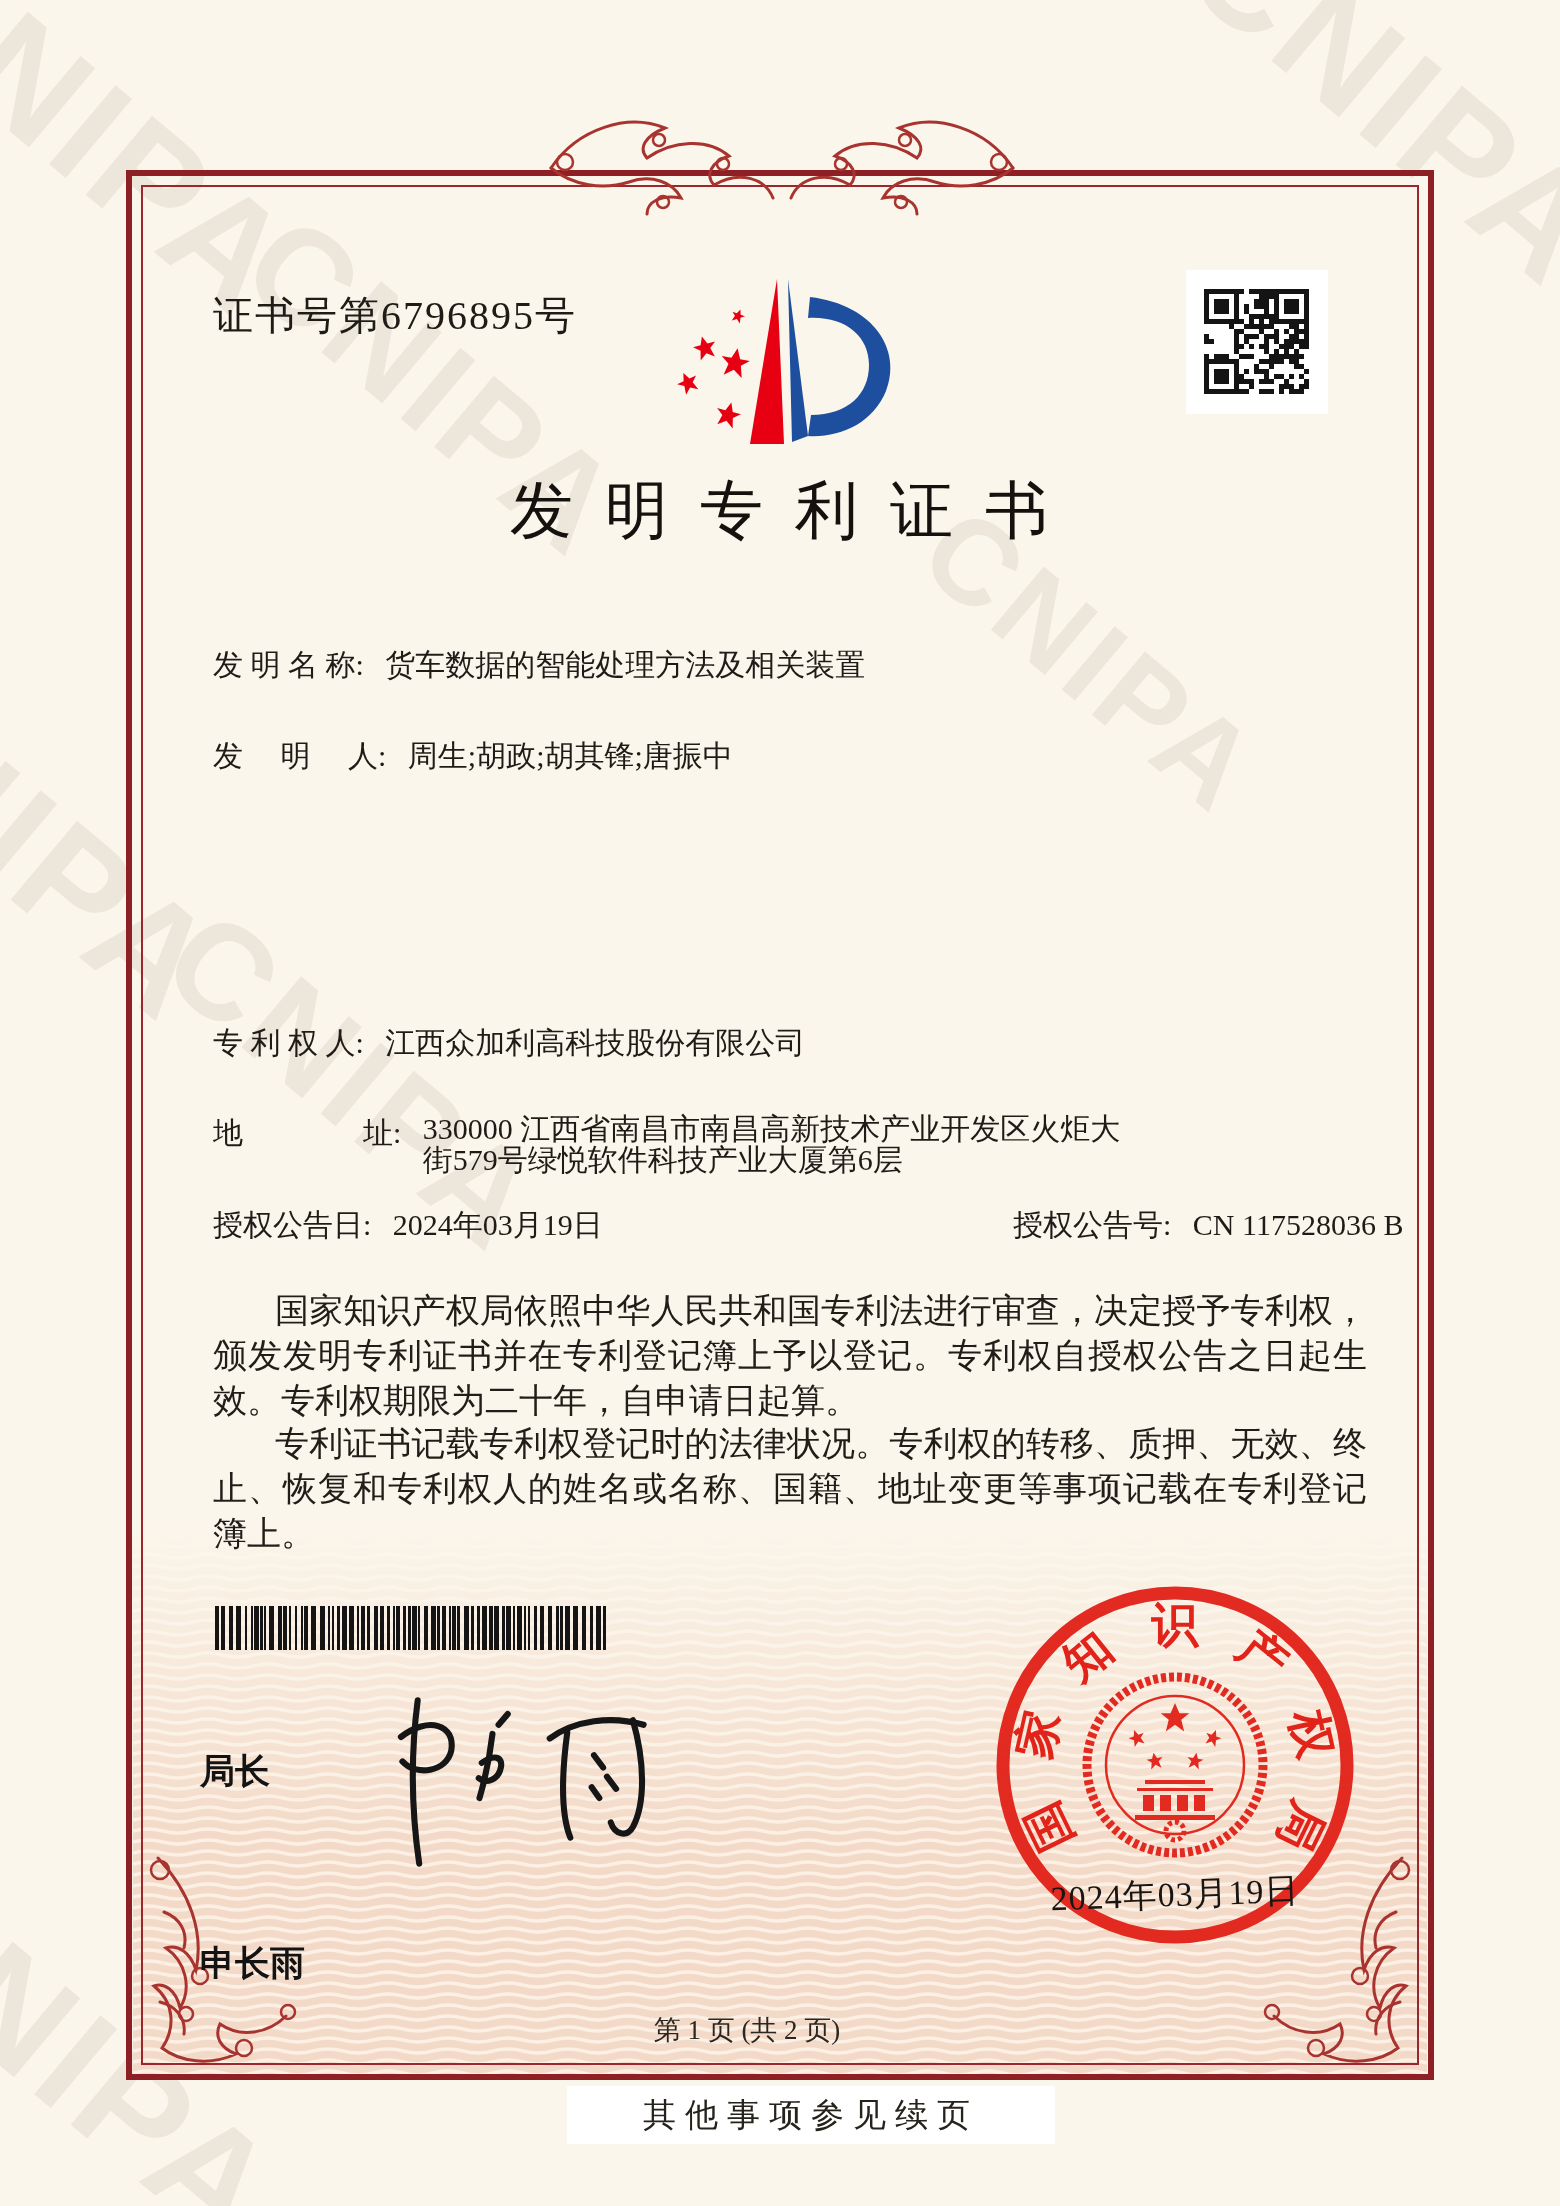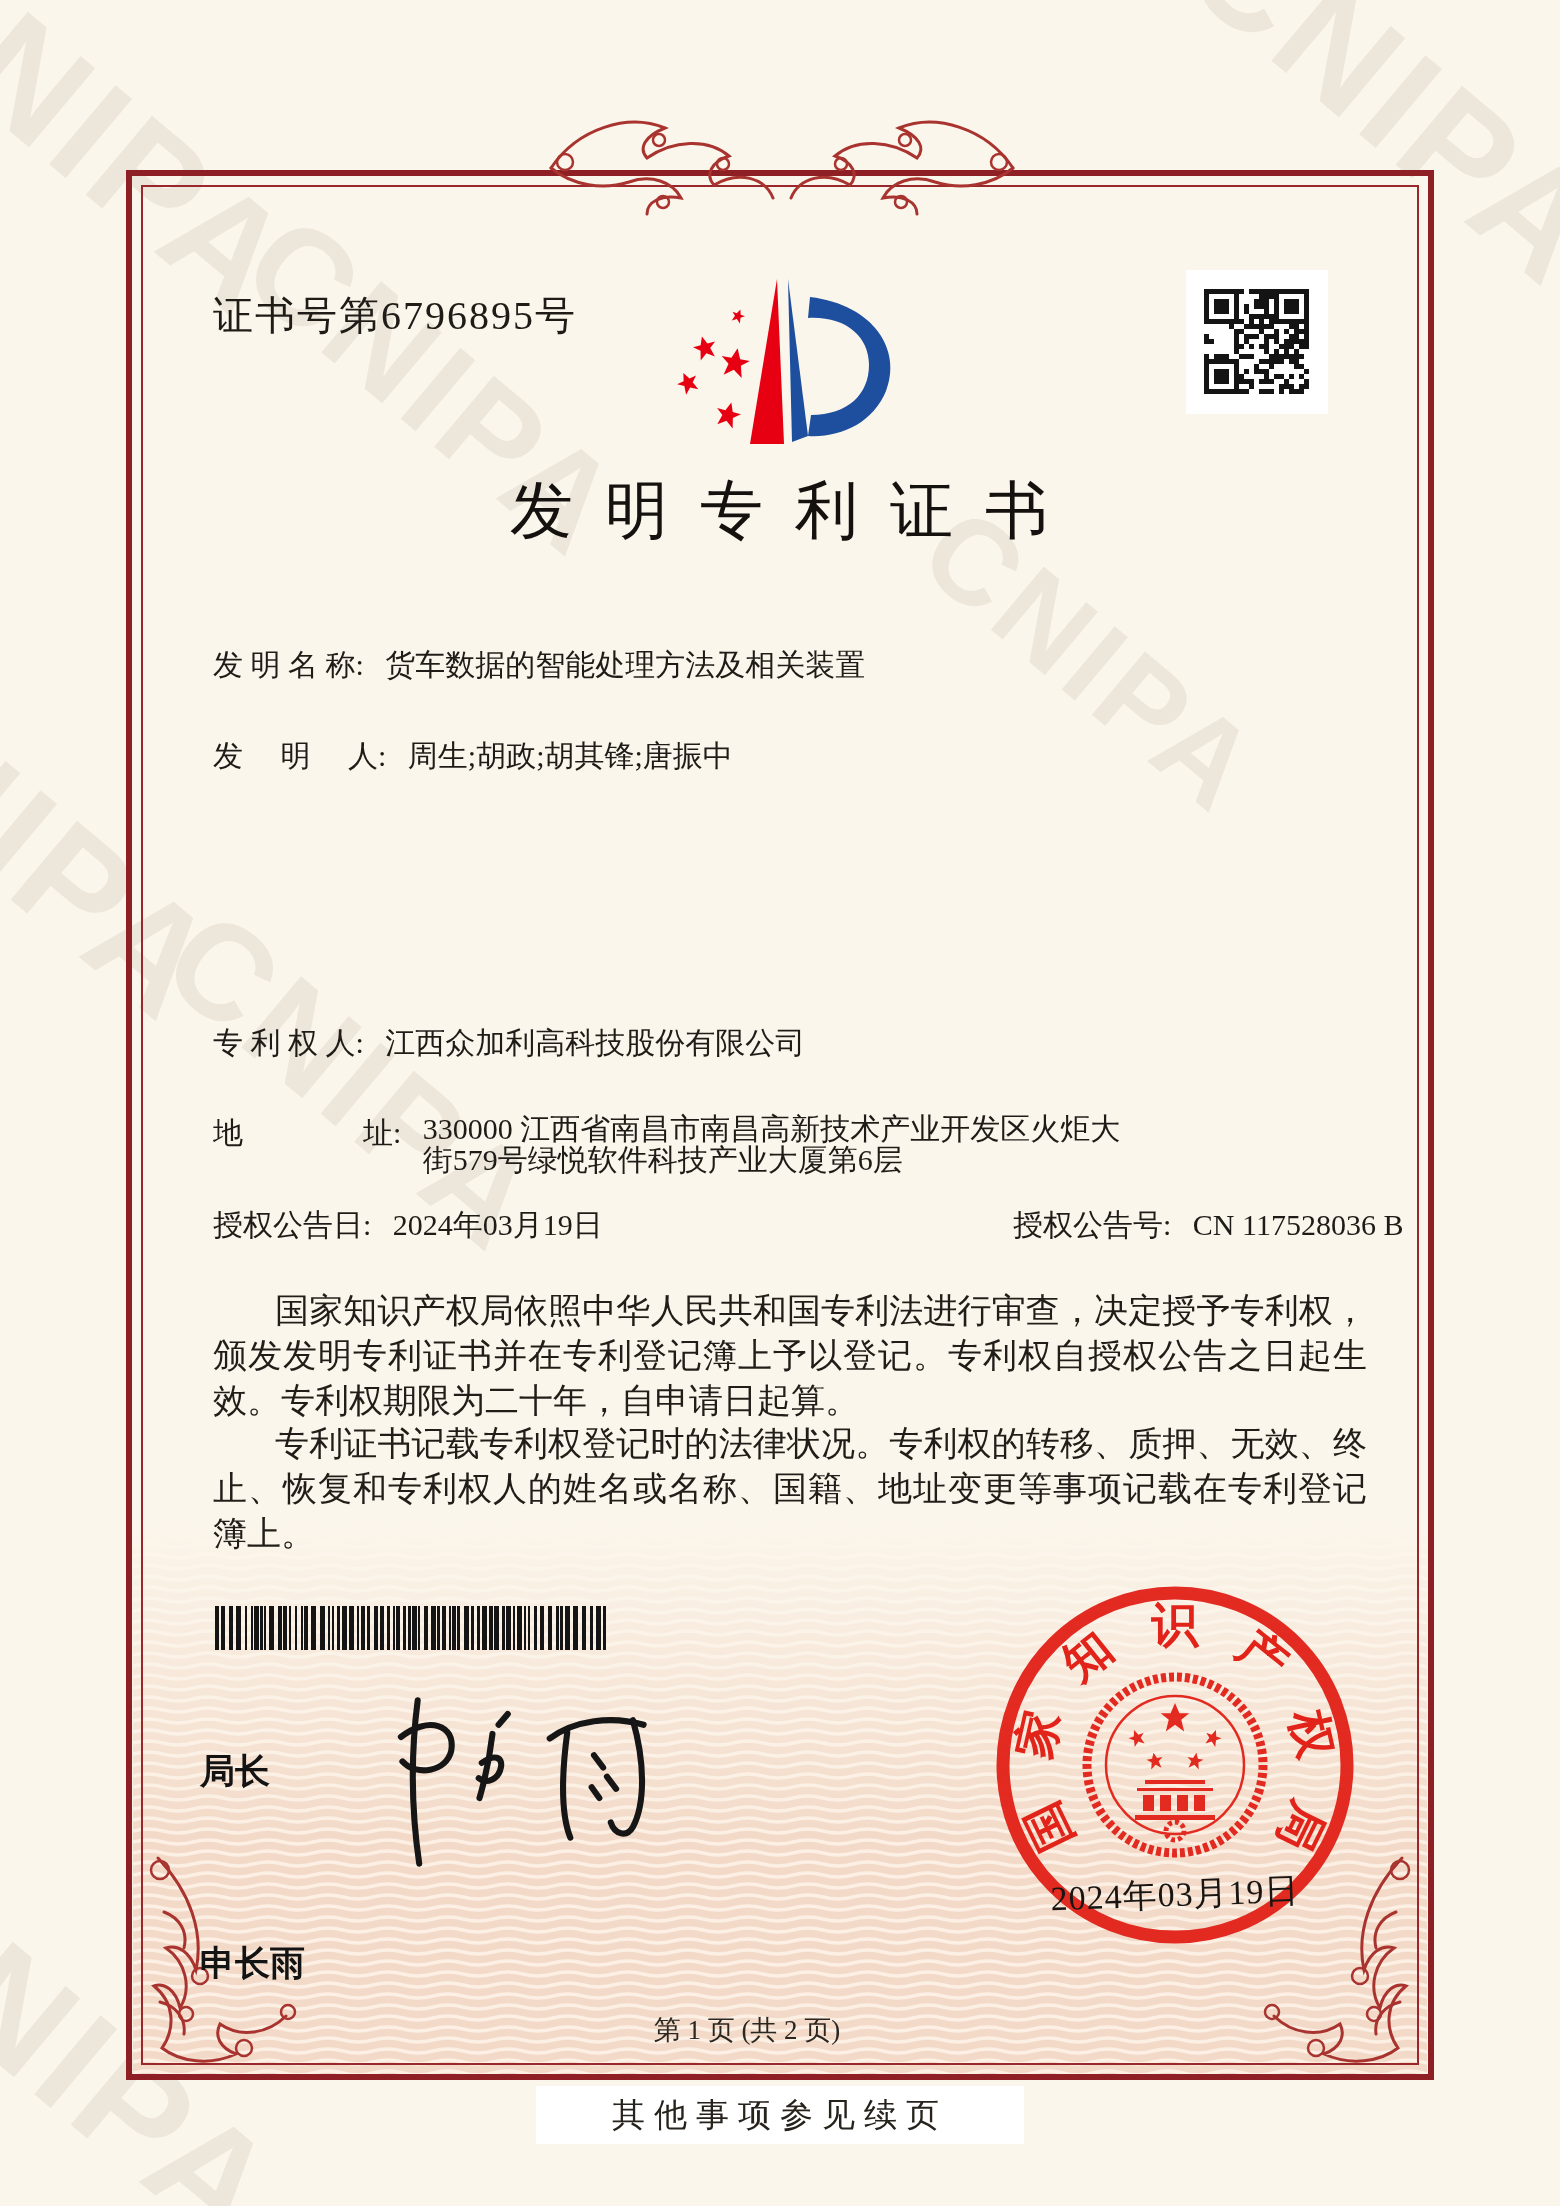--- a/index.html
+++ b/index.html
@@ -51,21 +51,21 @@
   
   .seal{position:absolute;left:985px;top:1575px;width:380px;height:380px;z-index:5;}
   .seal svg{position:absolute;left:0;top:0;opacity:.96;}
   .seal-ch{position:absolute;left:50%;top:50%;font-size:47px;font-weight:700;color:#e2231a;
       font-family:"Liberation Serif",serif;}
   .seal-date{position:absolute;left:50%;top:297px;transform:translateX(-50%) rotate(-2deg);
       font-size:34px;color:#181512;white-space:nowrap;letter-spacing:1px;}
   
   .pageinfo{position:absolute;left:133px;width:1228px;top:2012px;text-align:center;
       font-size:27px;z-index:4;color:#2a2620;}
-  .notebox{position:absolute;left:536px;top:2086px;width:488px;height:58px;background:#ffffff;
+  .notebox{position:absolute;left:567px;top:2086px;width:488px;height:58px;background:#ffffff;
       z-index:4;display:flex;align-items:center;justify-content:center;}
   .notebox span{font-size:33px;letter-spacing:9px;color:#26221c;}
 </style>
 </head>
 <body>
 
 <div class="page" data-name="patent-certificate-page">
 
   <div class="wm" style="left:-45px;top:-95px;font-size:150px;" data-name="cnipa-watermark">CNIPA</div>
   <div class="wm" style="left:1265px;top:-125px;font-size:150px;" data-name="cnipa-watermark">CNIPA</div>

